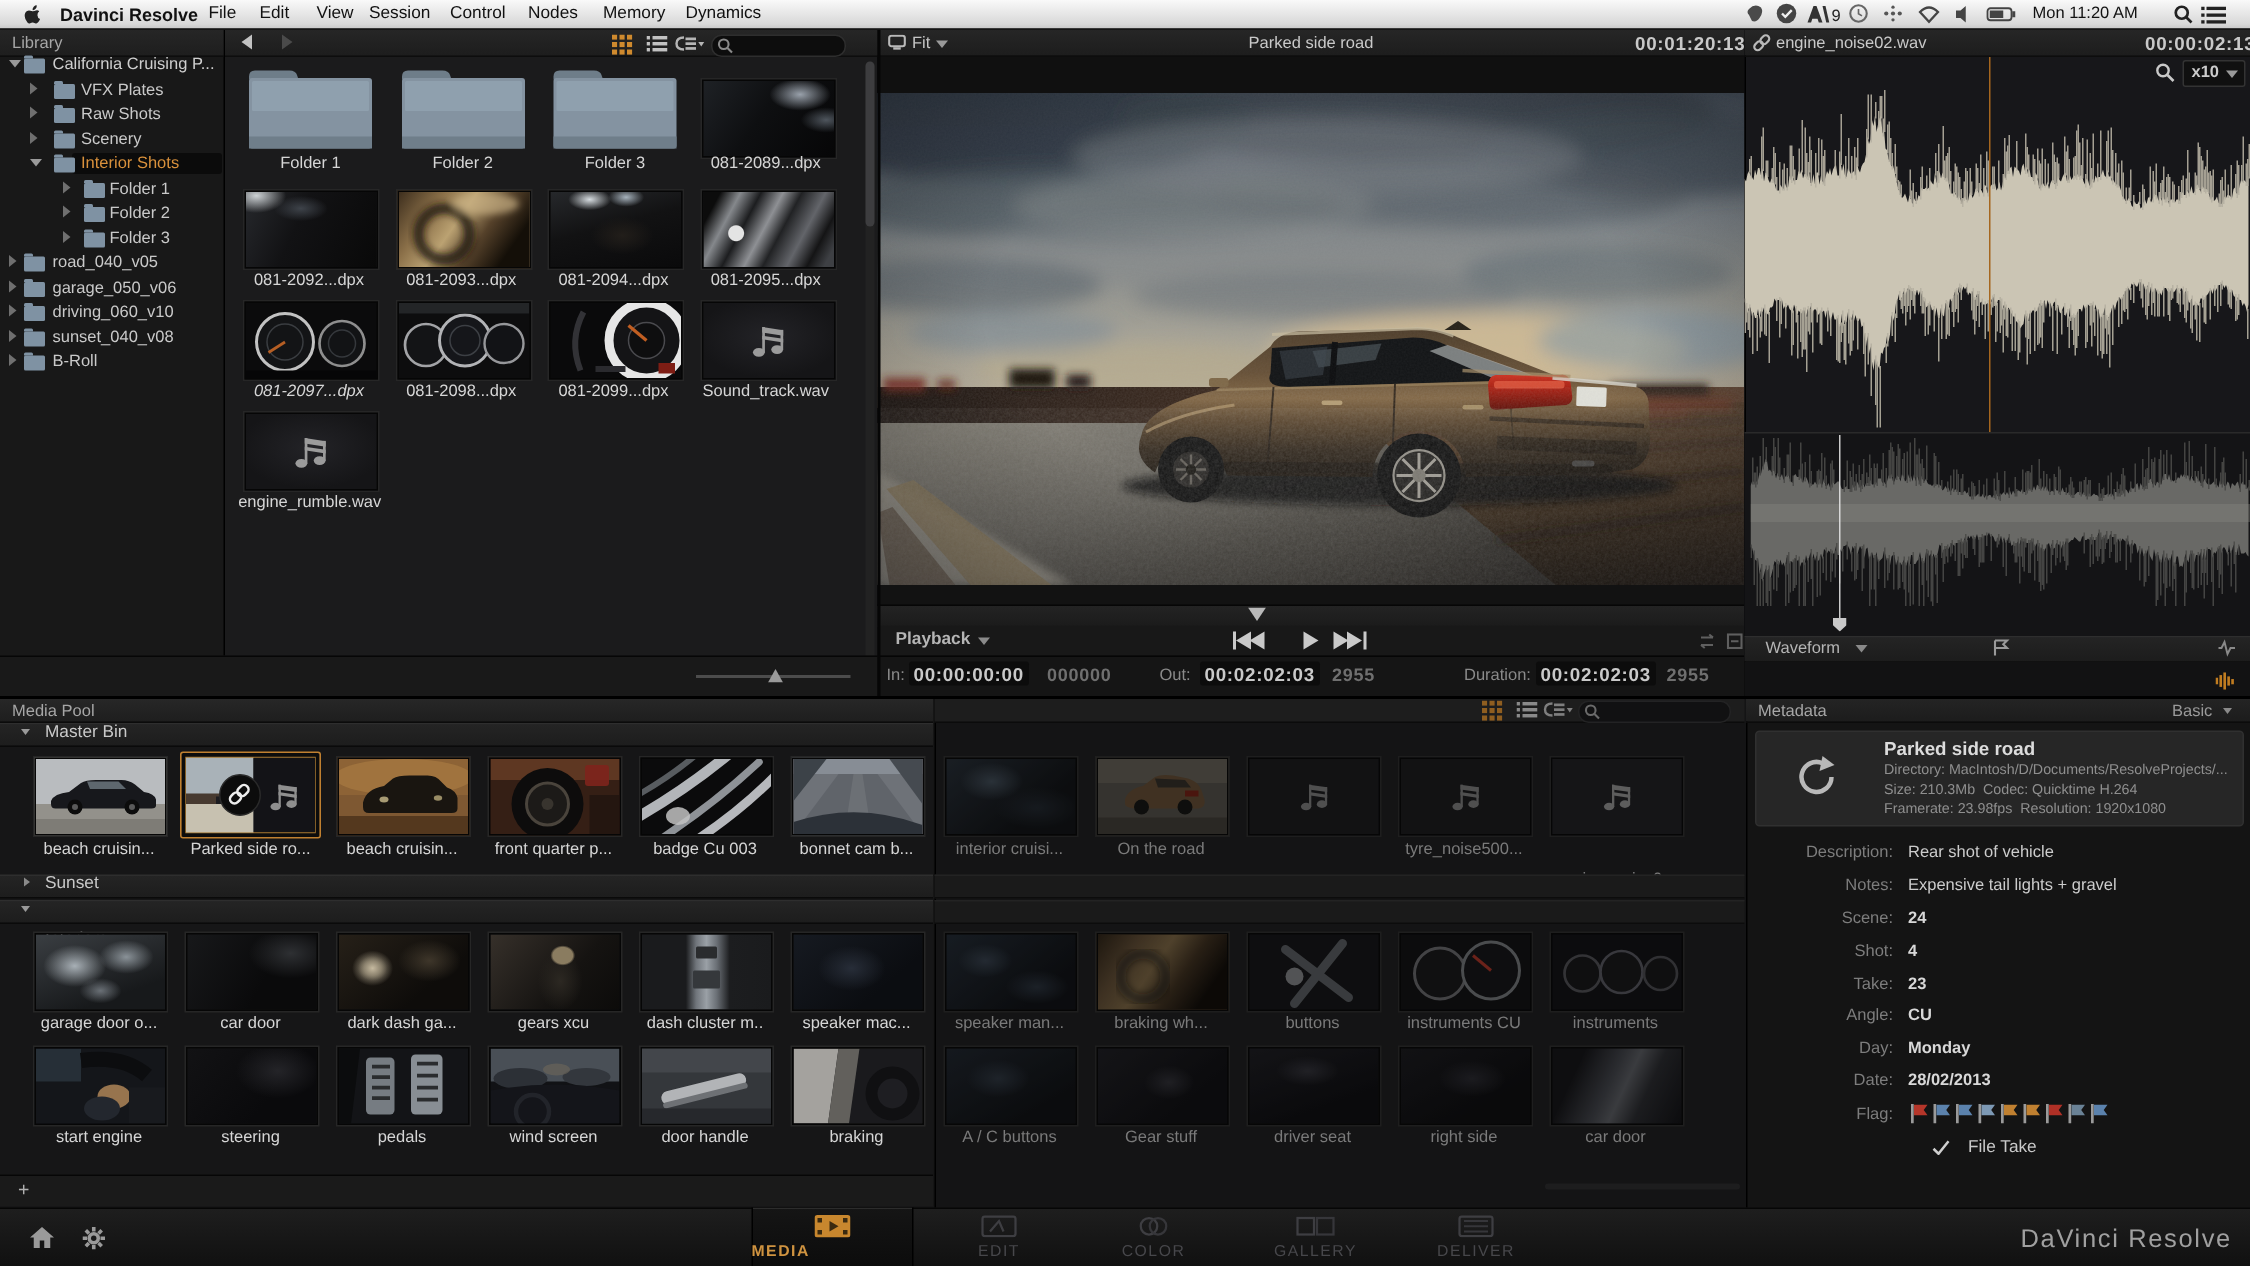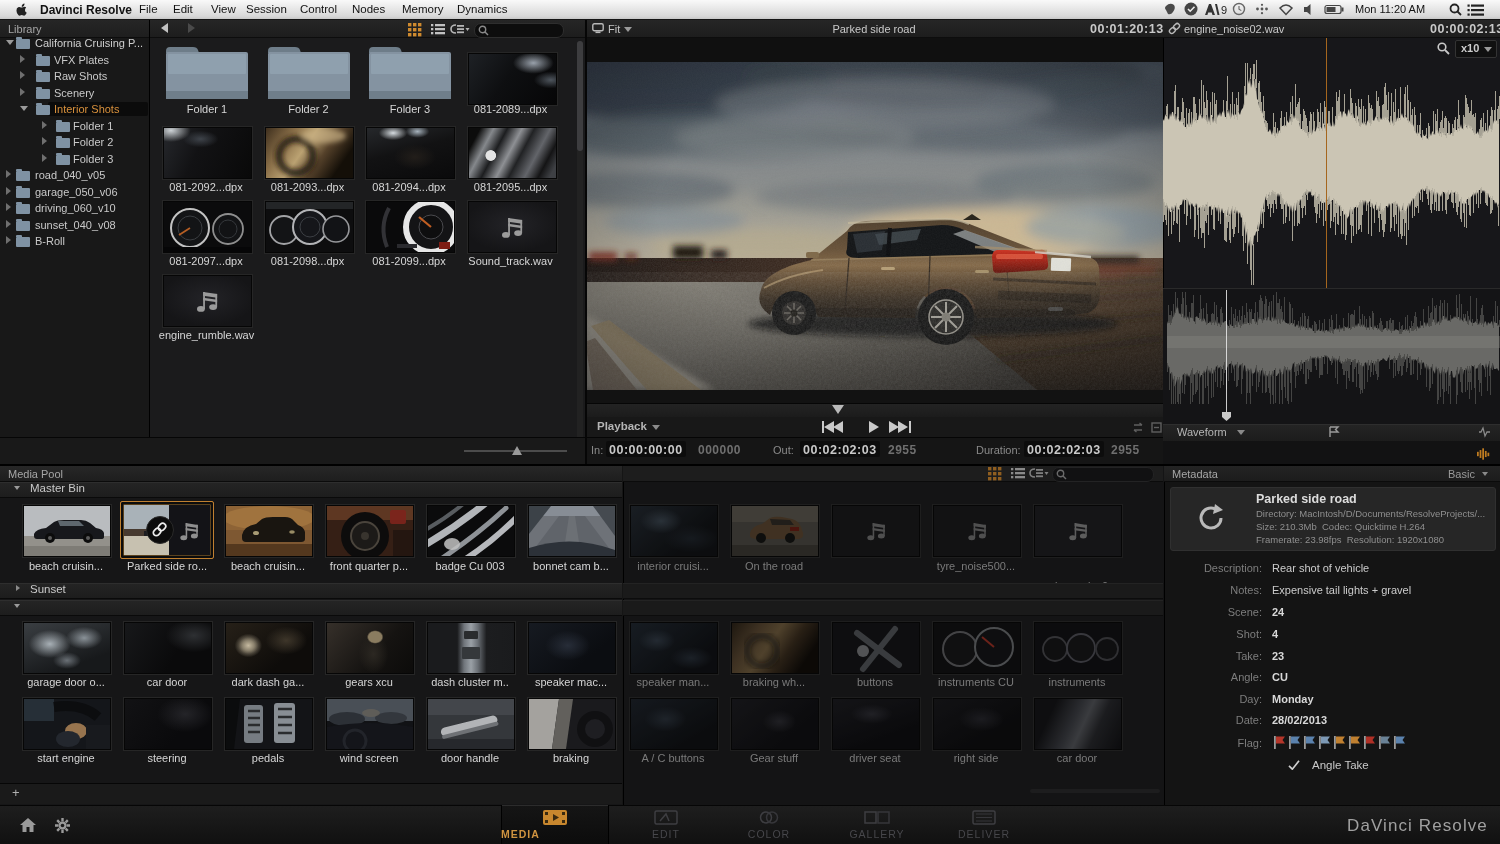--- a/index.html
+++ b/index.html
@@ -212,21 +212,21 @@
 <span class="lbl" style="left:460.5px;top:181px;width:100px;">081-2095...dpx</span>
 <div class="th" style="left:163px;top:201px;width:87px;height:50px;background:#0c0c0d;"><svg width="87" height="50" viewBox="0 0 87 50">
       <rect width="87" height="50" fill="#0b0b0c"></rect>
       <circle cx="26" cy="26" r="19" fill="#131416" stroke="#c2c2c2" stroke-width="2"></circle>
       <circle cx="26" cy="26" r="12" fill="none" stroke="#3a3d41" stroke-width="1"></circle>
       <path d="M26 26 L15 33" stroke="#b55e24" stroke-width="1.8"></path>
       <circle cx="64" cy="27" r="15" fill="#121315" stroke="#8e8e8e" stroke-width="1.8"></circle>
       <circle cx="64" cy="27" r="9" fill="none" stroke="#35383c" stroke-width="1"></circle>
       <rect x="0" y="45" width="87" height="5" fill="#060607"></rect>
     </svg></div>
-<span class="lbl" style="left:156px;top:255px;width:100px;">081-2097...dpx</span>
+<span class="lbl" style="left:156px;top:255px;width:100px;font-style:italic;">081-2097...dpx</span>
 <div class="th" style="left:264.5px;top:201px;width:87px;height:50px;background:#0e0e0f;"><svg width="87" height="50" viewBox="0 0 87 50">
       <rect width="87" height="50" fill="#0d0d0e"></rect>
       <circle cx="18" cy="28" r="14" fill="#131416" stroke="#a2a3a6" stroke-width="1.8"></circle>
       <circle cx="44" cy="25" r="17" fill="#15161a" stroke="#b2b3b6" stroke-width="2"></circle>
       <circle cx="70" cy="27" r="13" fill="#121316" stroke="#96979a" stroke-width="1.6"></circle>
       <circle cx="44" cy="25" r="10" fill="none" stroke="#3c3f44" stroke-width="1"></circle>
       <rect x="0" y="0" width="87" height="7" fill="#232527"></rect>
     </svg></div>
 <span class="lbl" style="left:257.5px;top:255px;width:100px;">081-2098...dpx</span>
 <div class="th" style="left:366px;top:201px;width:87px;height:50px;background:#0b0b0c;"><svg width="87" height="50" viewBox="0 0 87 50">
@@ -1685,21 +1685,21 @@
     <rect x="1" y="0" width="1.8" height="13" fill="#9a9a9a"></rect>
     <polygon points="3,0.5 12,0.5 9.5,4 12,7.5 3,7.5" fill="#6a8296"></polygon>
   </svg>
 <svg class="abs" style="left:1393px;top:736px" width="13" height="13" viewBox="0 0 13 13">
     <rect x="1" y="0" width="1.8" height="13" fill="#9a9a9a"></rect>
     <polygon points="3,0.5 12,0.5 9.5,4 12,7.5 3,7.5" fill="#5b82ad"></polygon>
   </svg>
 <svg class="abs" style="left:1288px;top:760px" width="12" height="10" viewBox="0 0 14 12">
     <path d="M1 7 L5 11 L13 1" stroke="#cfcfcf" stroke-width="2" fill="none"></path>
   </svg>
-<span class="abs" style="left:1312px;top:759px;font-size:11.5px;color:#c9c9c9;">Angle Take</span>
+<span class="abs" style="left:1312px;top:759px;font-size:11.5px;color:#c9c9c9;">File Take</span>
 <div class="abs" style="left:0;top:805px;width:1500px;height:39px;background:linear-gradient(#1e1e1e,#101010);border-top:1px solid #060606;"></div>
 <svg class="abs" style="left:20px;top:818px" width="16" height="14" viewBox="0 0 16 14">
     <path d="M8 0 L16 7 L13.5 7 L13.5 14 L9.5 14 L9.5 9 L6.5 9 L6.5 14 L2.5 14 L2.5 7 L0 7 Z" fill="#9a9a9a"></path>
   </svg>
 <svg class="abs" style="left:55px;top:818px" width="15" height="15" viewBox="0 0 15 15">
     <g fill="#9a9a9a">
       <circle cx="7.5" cy="7.5" r="4.2"></circle>
       <g stroke="#9a9a9a" stroke-width="2.4">
         <path d="M7.5 0 V3 M7.5 12 V15 M0 7.5 H3 M12 7.5 H15 M2.2 2.2 L4.3 4.3 M10.7 10.7 L12.8 12.8 M12.8 2.2 L10.7 4.3 M4.3 10.7 L2.2 12.8"></path>
       </g>

